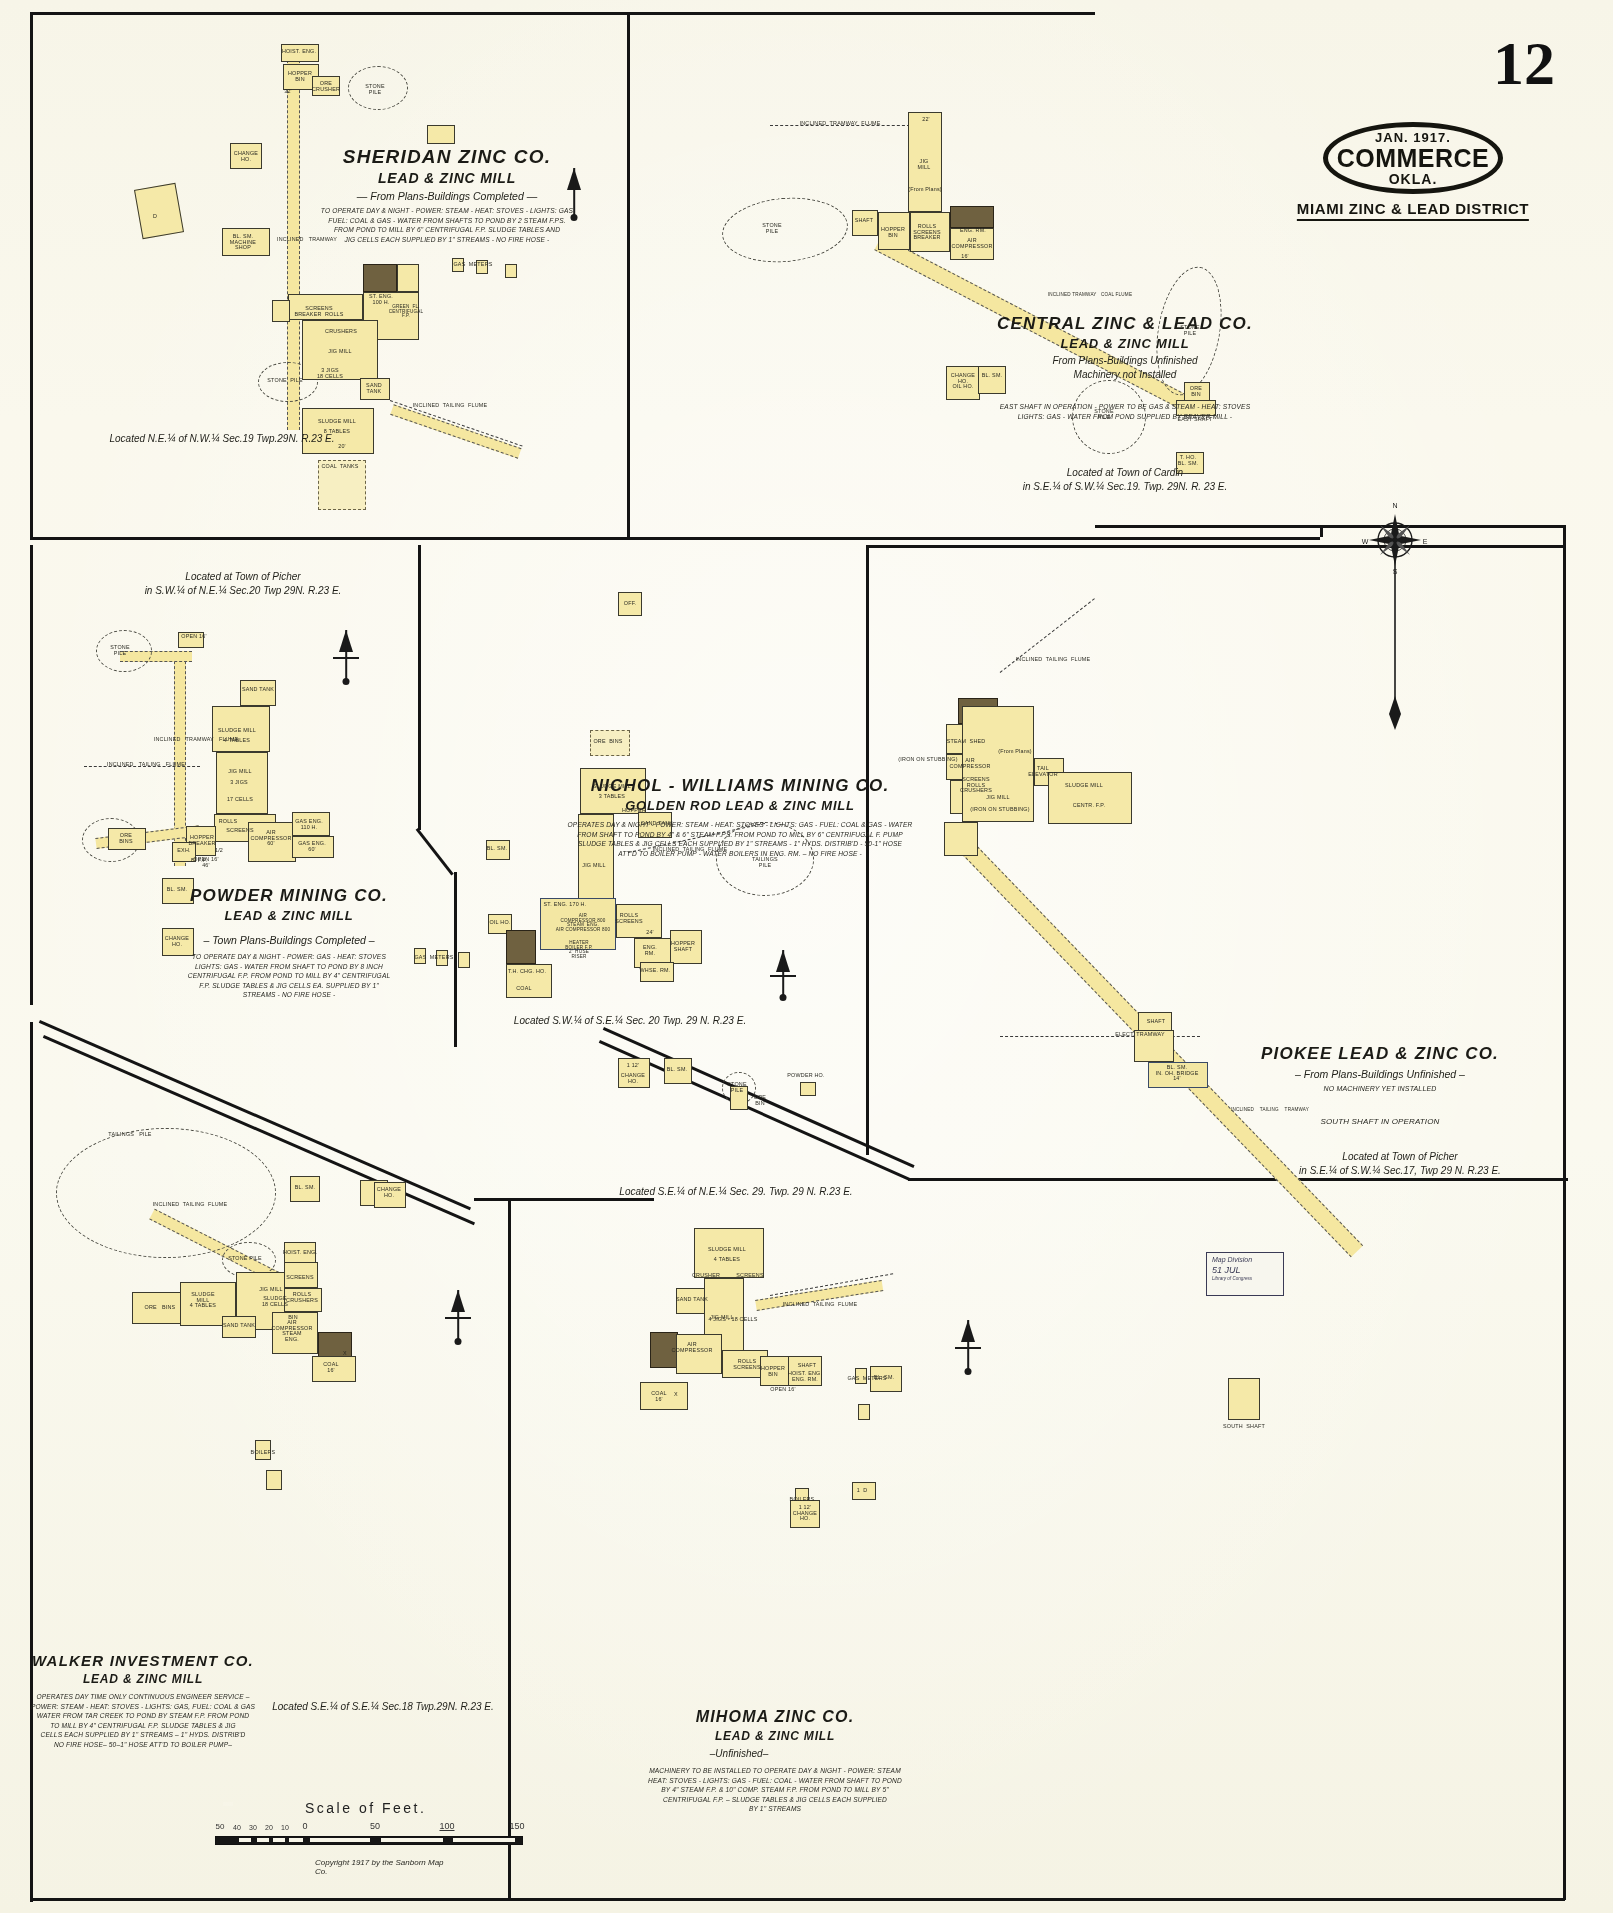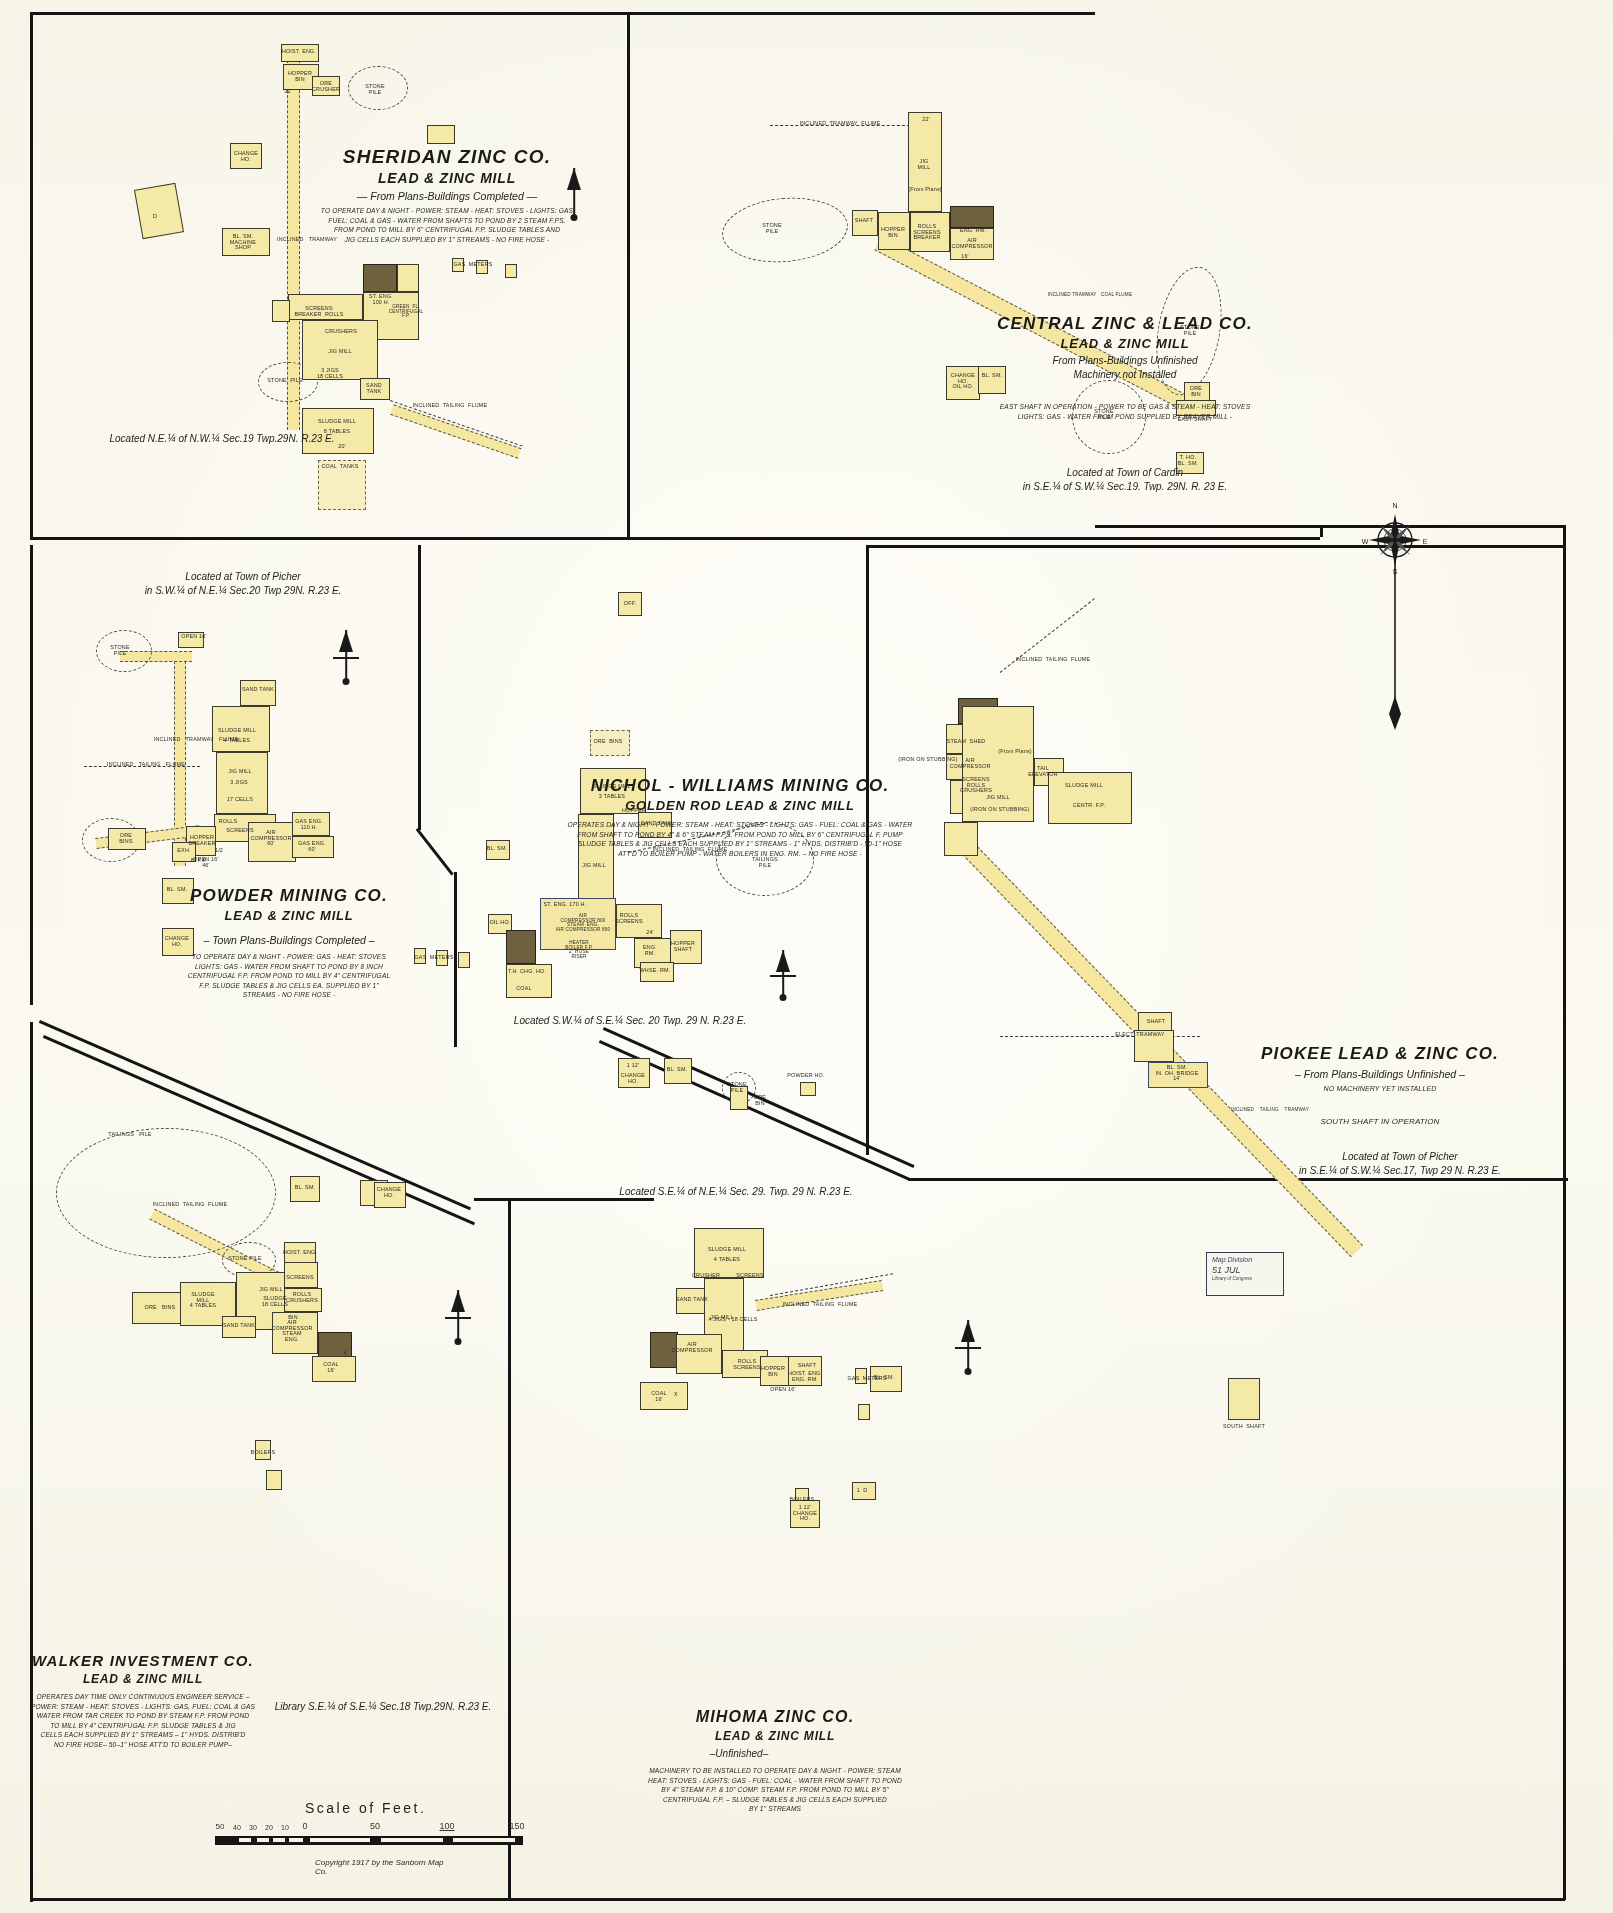--- a/index.html
+++ b/index.html
@@ -324,21 +324,21 @@
   <div class="co-title" style="left:143px;top:1652px;font-size:15px;">WALKER INVESTMENT CO.</div>
   <div class="co-sub" style="left:143px;top:1672px;font-size:12px;">LEAD &amp; ZINC MILL</div>
   <div class="co-desc" style="left:143px;top:1692px;font-size:6.6px;">
     <div>OPERATES DAY TIME ONLY CONTINUOUS ENGINEER SERVICE –</div>
     <div>POWER: STEAM - HEAT: STOVES - LIGHTS: GAS, FUEL: COAL &amp; GAS</div>
     <div>WATER FROM TAR CREEK TO POND BY STEAM F.P. FROM POND</div>
     <div>TO MILL BY 4" CENTRIFUGAL F.P. SLUDGE TABLES &amp; JIG</div>
     <div>CELLS EACH SUPPLIED BY 1" STREAMS – 1" HYDS. DISTRIB'D</div>
     <div>NO FIRE HOSE– 50–1" HOSE ATT'D TO BOILER PUMP–</div>
   </div>
-  <div class="co-loc" style="left:383px;top:1700px;font-size:10px;">Library S.E.¼ of S.E.¼ Sec.18 Twp.29N. R.23 E.</div>
+  <div class="co-loc" style="left:383px;top:1700px;font-size:10px;">Located S.E.¼ of S.E.¼ Sec.18 Twp.29N. R.23 E.</div>
 
   <div class="co-loc" style="left:736px;top:1185px;font-size:10px;">Located S.E.¼ of N.E.¼ Sec. 29. Twp. 29 N. R.23 E.</div>
   <div class="co-title" style="left:775px;top:1708px;font-size:16px;">MIHOMA ZINC CO.</div>
   <div class="co-sub" style="left:775px;top:1729px;font-size:12px;">LEAD &amp; ZINC MILL</div>
   <div class="co-note" style="left:739px;top:1748px;font-size:10px;">–Unfinished–</div>
   <div class="co-desc" style="left:775px;top:1766px;font-size:6.6px;">
     <div>MACHINERY TO BE INSTALLED   TO OPERATE DAY &amp; NIGHT - POWER: STEAM</div>
     <div>HEAT: STOVES - LIGHTS: GAS - FUEL: COAL - WATER FROM SHAFT TO POND</div>
     <div>BY 4" STEAM F.P.  &amp; 10" COMP. STEAM F.P. FROM POND TO MILL BY 5"</div>
     <div>CENTRIFUGAL F.P. – SLUDGE TABLES  &amp; JIG CELLS EACH SUPPLIED</div>
@@ -390,20 +390,31 @@
       <polygon points="-15,15 -3,6 0,0 -6,3" fill="#555"></polygon>
       <polygon points="15,15 3,6 0,0 6,3" fill="#555"></polygon>
       <circle r="3" fill="#1a1a1a"></circle>
     </g>
     <text x="40" y="8" font-size="7" fill="#1a1a1a" text-anchor="middle" font-family="Liberation Sans, sans-serif">N</text>
     <text x="40" y="74" font-size="7" fill="#1a1a1a" text-anchor="middle" font-family="Liberation Sans, sans-serif">S</text>
     <text x="70" y="44" font-size="7" fill="#1a1a1a" text-anchor="middle" font-family="Liberation Sans, sans-serif">E</text>
     <text x="10" y="44" font-size="7" fill="#1a1a1a" text-anchor="middle" font-family="Liberation Sans, sans-serif">W</text>
   </svg>
 
+  <div id="cartouche" style="left:1275px;top:30px;width:310px;height:190px;">
+    <div class="pageno" style="left:218px;top:2px;font-size:62px;">12</div>
+    <div class="oval" style="left:48px;top:92px;width:180px;height:72px;"></div>
+    <div style="position:absolute;left:138px;top:100px;transform:translateX(-50%);text-align:center;width:200px;">
+      <div style="font-size:13px;font-weight:bold;letter-spacing:1px;color:#15150f;font-family:'Liberation Sans',sans-serif;">JAN. 1917.</div>
+      <div style="font-size:25px;font-weight:bold;letter-spacing:.5px;color:#15150f;line-height:1.05;font-family:'Liberation Sans',sans-serif;">COMMERCE</div>
+      <div style="font-size:14px;font-weight:bold;letter-spacing:1px;color:#15150f;font-family:'Liberation Sans',sans-serif;">OKLA.</div>
+    </div>
+    <div style="position:absolute;left:138px;top:170px;transform:translateX(-50%);font-size:15px;font-weight:bold;
+                letter-spacing:.6px;color:#15150f;white-space:nowrap;border-bottom:2px solid #15150f;padding-bottom:2px;">MIAMI ZINC &amp; LEAD DISTRICT</div>
+  </div>
 
   <div class="stamp" style="left:1206px;top:1252px;width:78px;height:44px;font-size:7px;">
     <div>Map Division</div>
     <div style="font-size:9px;">51 JUL</div>
     <div style="font-size:4.6px;">Library of Congress</div>
   </div>
 
   <div class="scalewrap" style="left:215px;top:1800px;width:310px;height:80px;">
     <div class="sc-title" style="left:90px;top:0;font-size:14px;">Scale of Feet.</div>
     <div class="sc-tick" style="left:5px;top:22px;font-size:8px;">50</div>

